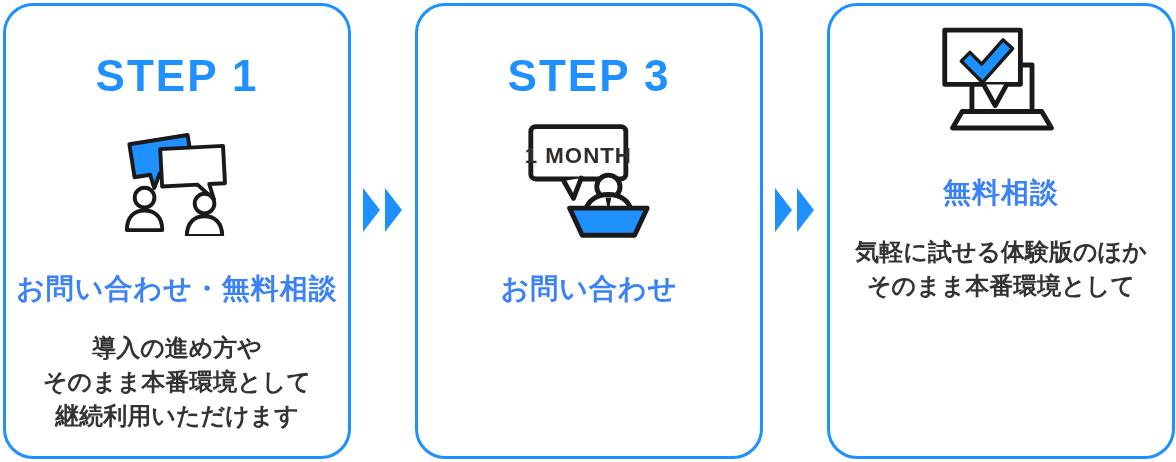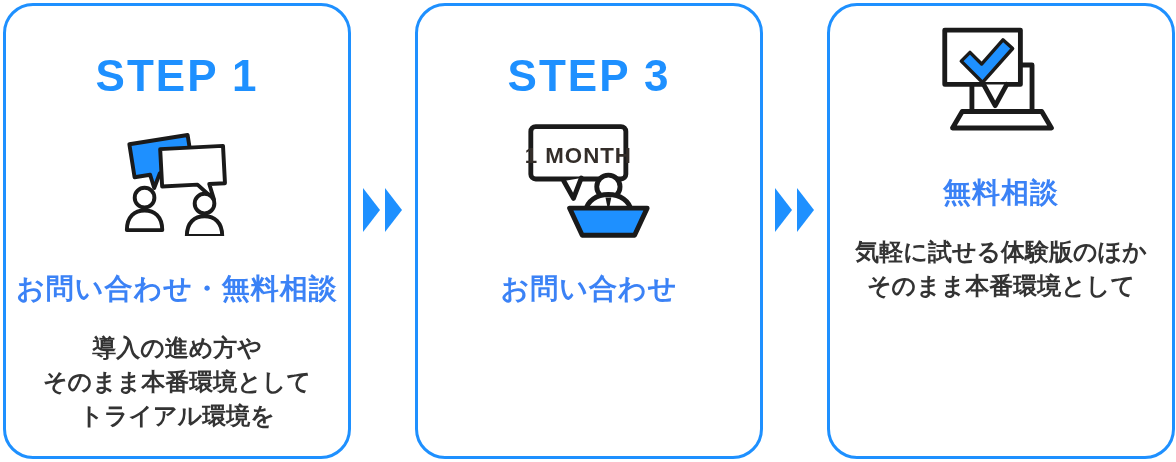--- a/index.html
+++ b/index.html
@@ -98,21 +98,21 @@
         <g transform="translate(61 6)">
           <circle cx="27" cy="79" r="10" class="icon-stroke" stroke-width="4"></circle>
           <path d="M9 112 C9 98 17 92 27 92 C37 92 45 98 45 112 Z" class="icon-stroke" stroke-width="4"></path>
         </g>
       </svg>
     </div>
     <div class="step-title">お問い合わせ・無料相談</div>
     <div class="step-desc">
       <div>導入の進め方や</div>
       <div>そのまま本番環境として</div>
-      <div>トライアル環境を</div>
+      <div>継続利用いただけます</div>
     </div>
   </div>
 
   <div class="connector">
     <svg width="40" height="46" viewBox="0 0 40 46" aria-hidden="true">
       <polygon points="0,1 17,23 0,45" class="icon-fill-accent"></polygon>
       <polygon points="22,1 39,23 22,45" class="icon-fill-accent"></polygon>
     </svg>
   </div>
 

